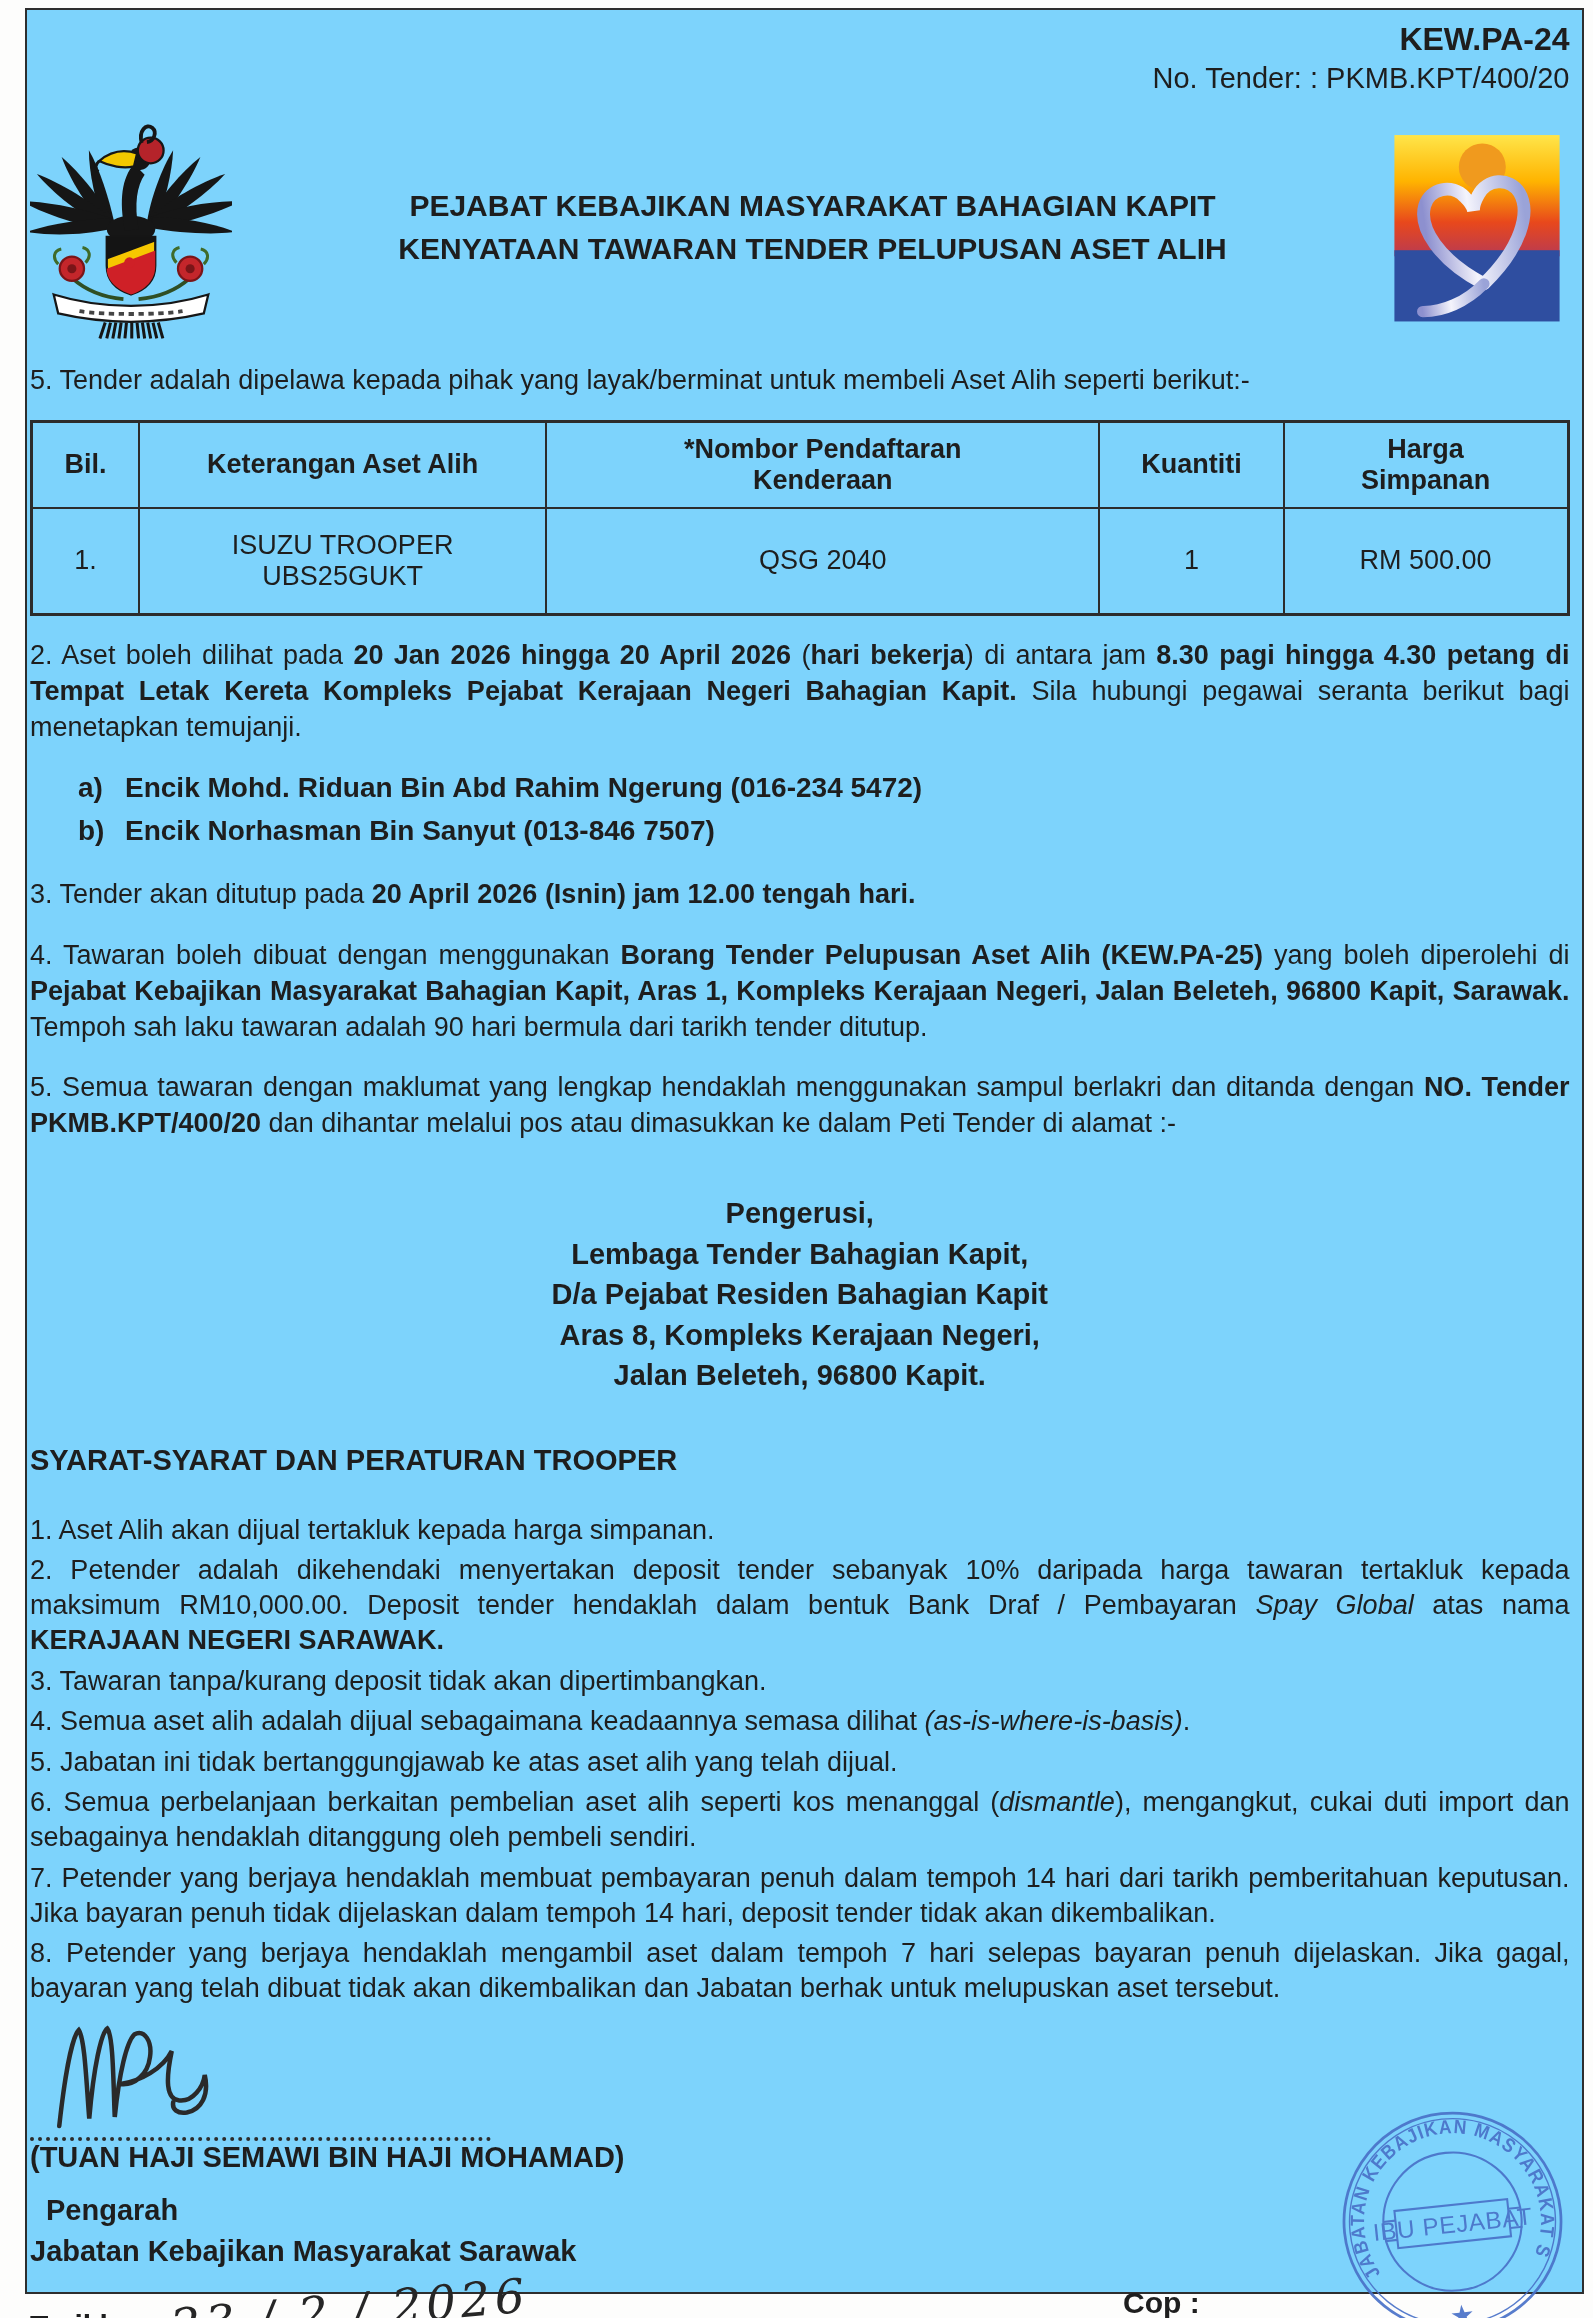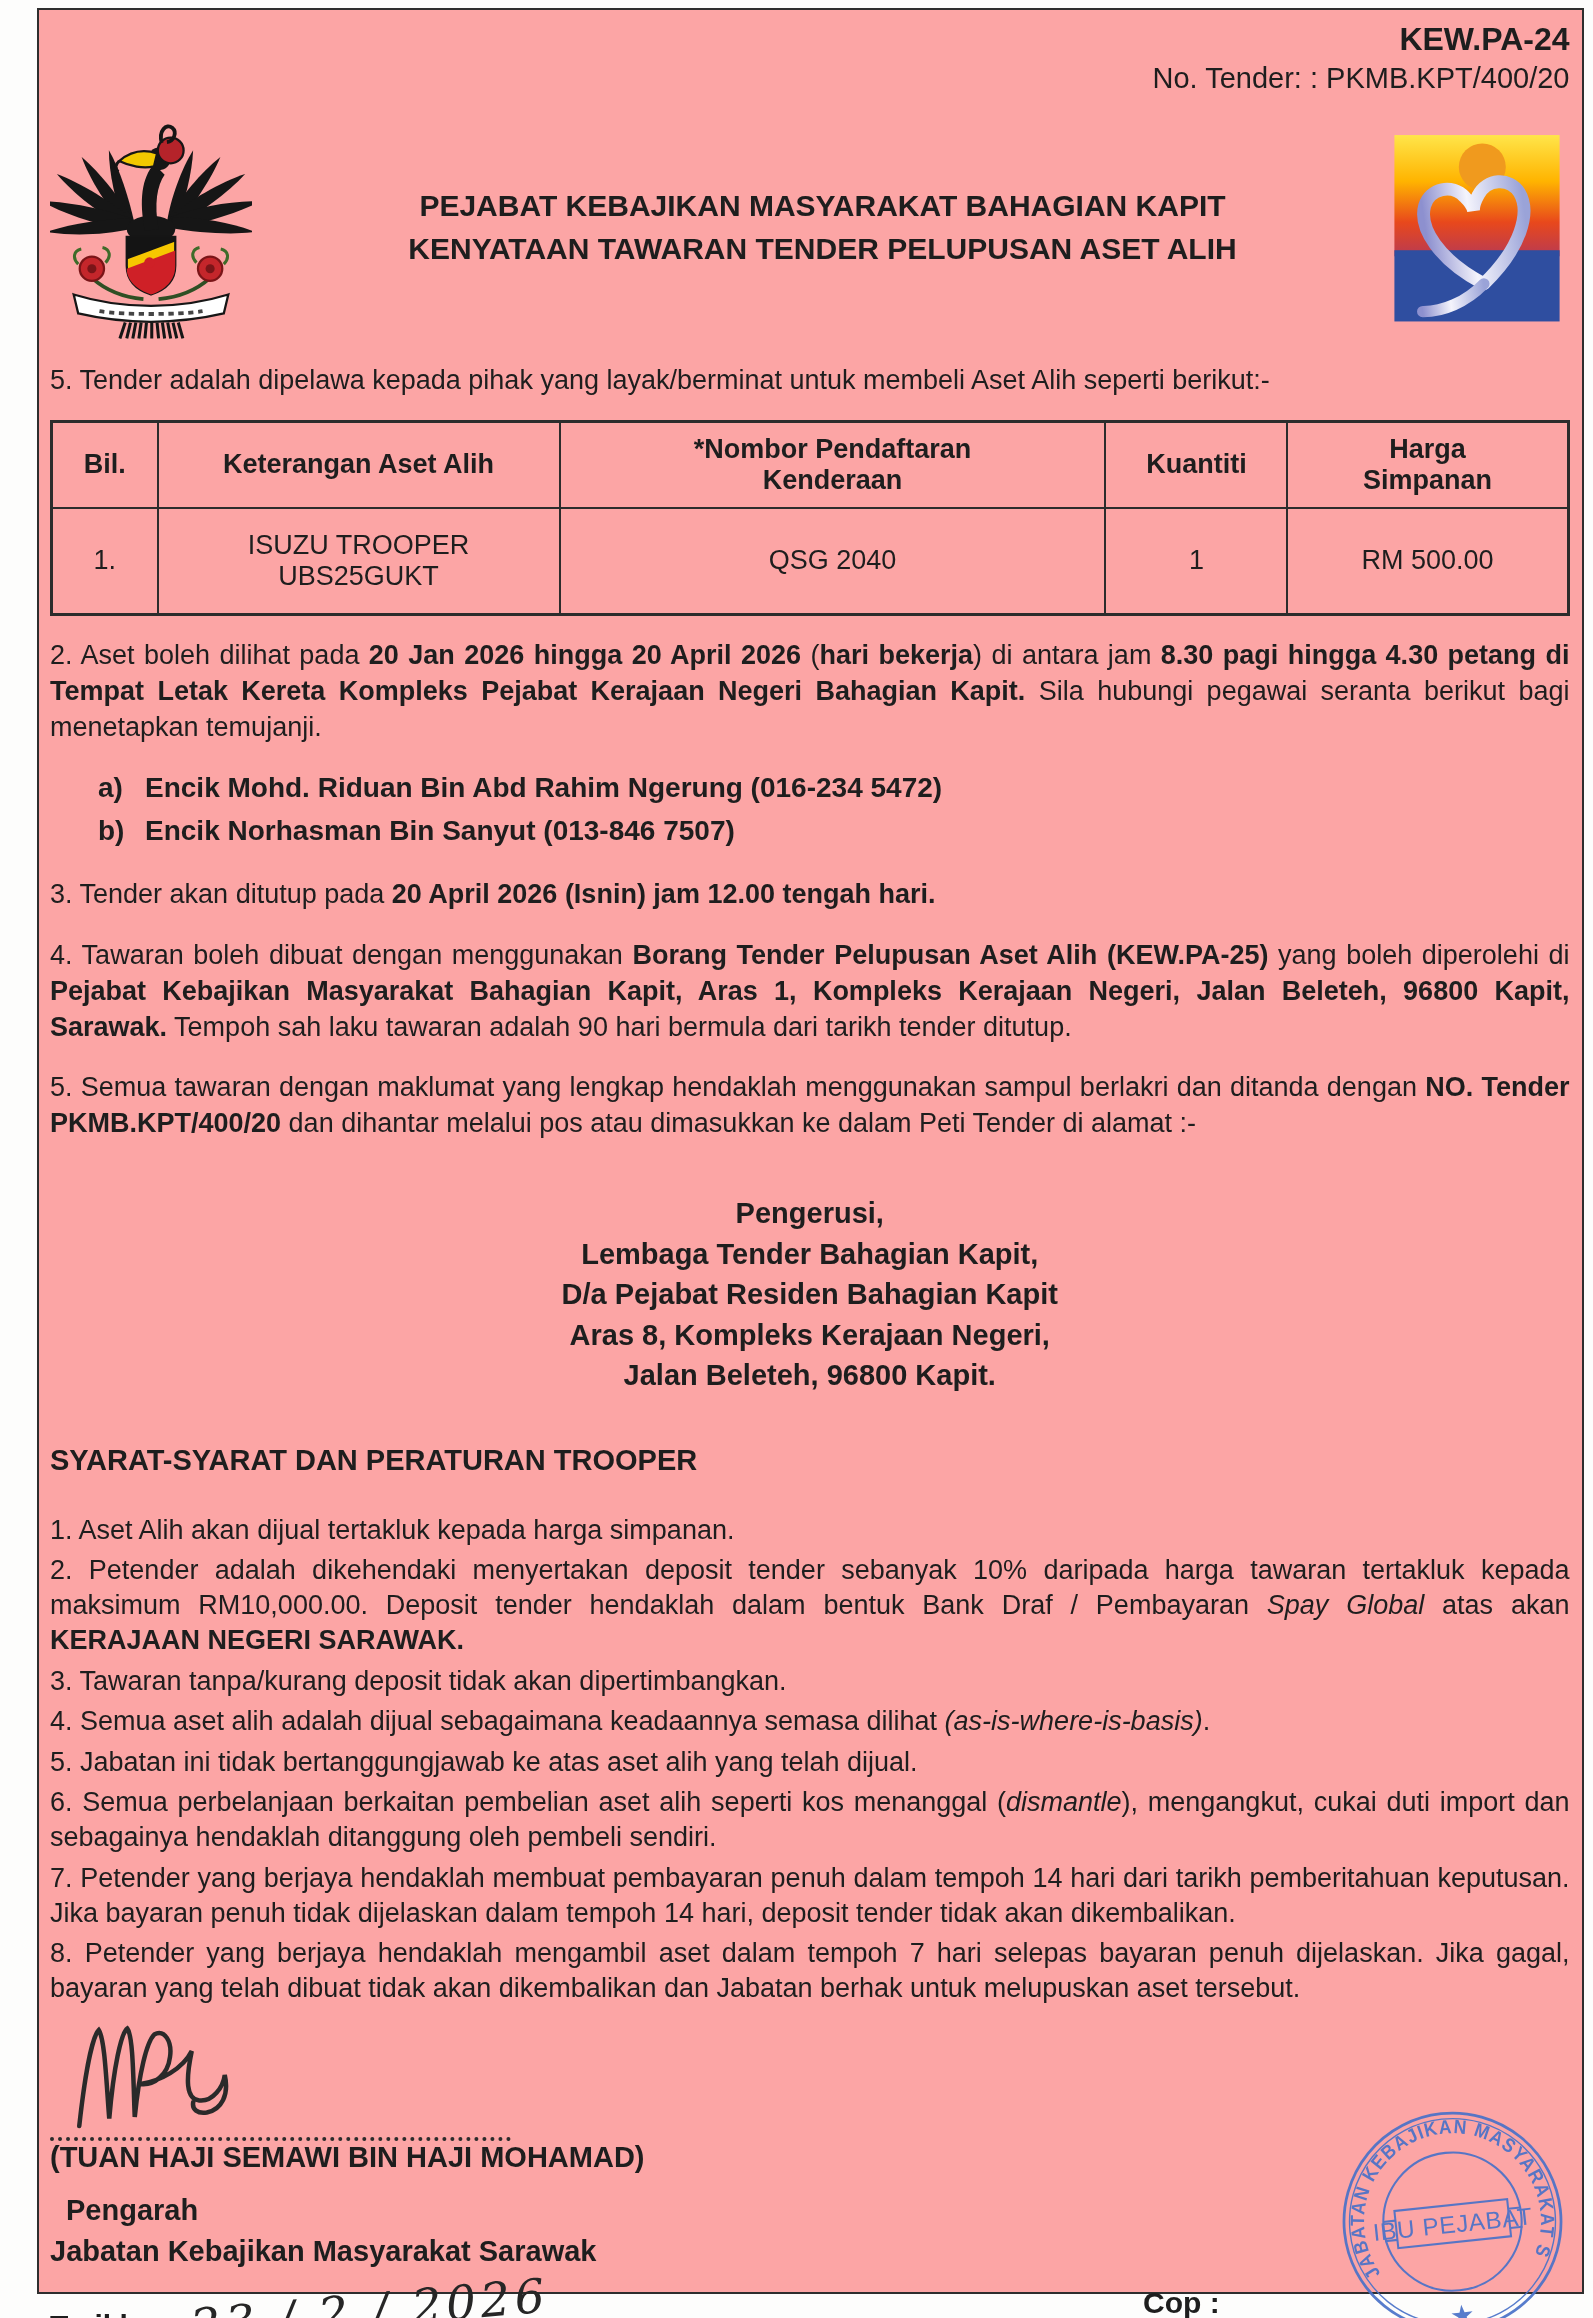--- a/index.html
+++ b/index.html
@@ -3,22 +3,22 @@
 <meta charset="utf-8">
 <style>
   html,body{margin:0;padding:0;background:#e8e8e6;}
   .page{
     position:relative;width:1594px;height:2319px;background:#fdfdfc;
     font-family:"Liberation Sans","DejaVu Sans",sans-serif;color:#1e1e1e;
     overflow:hidden;
   }
   .sheet{
     position:absolute;left:25px;top:7.5px;right:10.5px;bottom:25px;
-    border:2.3px solid #2e2e2e;background:#fca5a5;
-    padding:9px 12px 0 11px;box-sizing:border-box;margin-left:12px;
+    border:2.3px solid #2e2e2e;background:#7dd3fc;
+    padding:9px 12px 0 3px;box-sizing:border-box;
   }
   .corner-head{text-align:right;line-height:1.2;margin-top:1.5px;}
   .form-code{font-weight:bold;font-size:32px;}
   .tender-no{font-size:29px;margin-top:3px;}
   .masthead{display:flex;align-items:center;margin-top:12px;}
   .masthead .titles{flex:1;text-align:center;font-weight:bold;font-size:30px;line-height:1.45;}
   .crest-box{width:211px;flex:0 0 211px;}
   .jkm-box{width:181px;flex:0 0 181px;display:flex;justify-content:flex-end;margin-right:4.5px;}
   .body-text{font-size:27px;line-height:1.33;margin:0;text-align:justify;}
   .p1{margin-top:16.6px;text-align:left;}
@@ -196,21 +196,21 @@
       <div>Lembaga Tender Bahagian Kapit,</div>
       <div>D/a Pejabat Residen Bahagian Kapit</div>
       <div>Aras 8, Kompleks Kerajaan Negeri,</div>
       <div>Jalan Beleteh, 96800 Kapit.</div>
     </div>
 
     <h2 class="conds-heading">SYARAT-SYARAT DAN PERATURAN TROOPER</h2>
 
     <div class="conds">
       <p><span>1. Aset Alih akan dijual tertakluk kepada harga simpanan.</span></p>
-      <p><span>2. Petender adalah dikehendaki menyertakan deposit tender sebanyak 10% daripada harga tawaran tertakluk kepada maksimum RM10,000.00. Deposit tender hendaklah dalam bentuk  Bank Draf / Pembayaran </span><span class="i">Spay Global</span><span> atas akan </span><span class="b">KERAJAAN NEGERI SARAWAK.</span></p>
+      <p><span>2. Petender adalah dikehendaki menyertakan deposit tender sebanyak 10% daripada harga tawaran tertakluk kepada maksimum RM10,000.00. Deposit tender hendaklah dalam bentuk  Bank Draf / Pembayaran </span><span class="i">Spay Global</span><span> atas nama </span><span class="b">KERAJAAN NEGERI SARAWAK.</span></p>
       <p><span>3. Tawaran tanpa/kurang deposit tidak akan dipertimbangkan.</span></p>
       <p><span>4. Semua aset alih adalah dijual sebagaimana keadaannya semasa dilihat </span><span class="i">(as-is-where-is-basis)</span><span>.</span></p>
       <p><span>5. Jabatan ini tidak bertanggungjawab ke atas aset alih yang telah dijual.</span></p>
       <p><span>6. Semua perbelanjaan berkaitan pembelian aset alih seperti kos menanggal (</span><span class="i">dismantle</span><span>), mengangkut, cukai duti import dan sebagainya hendaklah ditanggung oleh pembeli sendiri.</span></p>
       <p><span>7. Petender yang berjaya hendaklah membuat pembayaran penuh dalam tempoh 14 hari dari tarikh pemberitahuan keputusan. Jika bayaran penuh tidak dijelaskan dalam tempoh 14 hari, deposit tender tidak akan dikembalikan.</span></p>
       <p><span>8. Petender yang berjaya hendaklah mengambil aset dalam tempoh 7 hari selepas bayaran penuh dijelaskan. Jika gagal, bayaran yang telah dibuat tidak akan dikembalikan dan Jabatan berhak untuk melupuskan aset tersebut.</span></p>
     </div>
 
     <div class="sig-area">
       <svg class="squiggle" width="233" height="135" viewBox="0 0 310 180">

